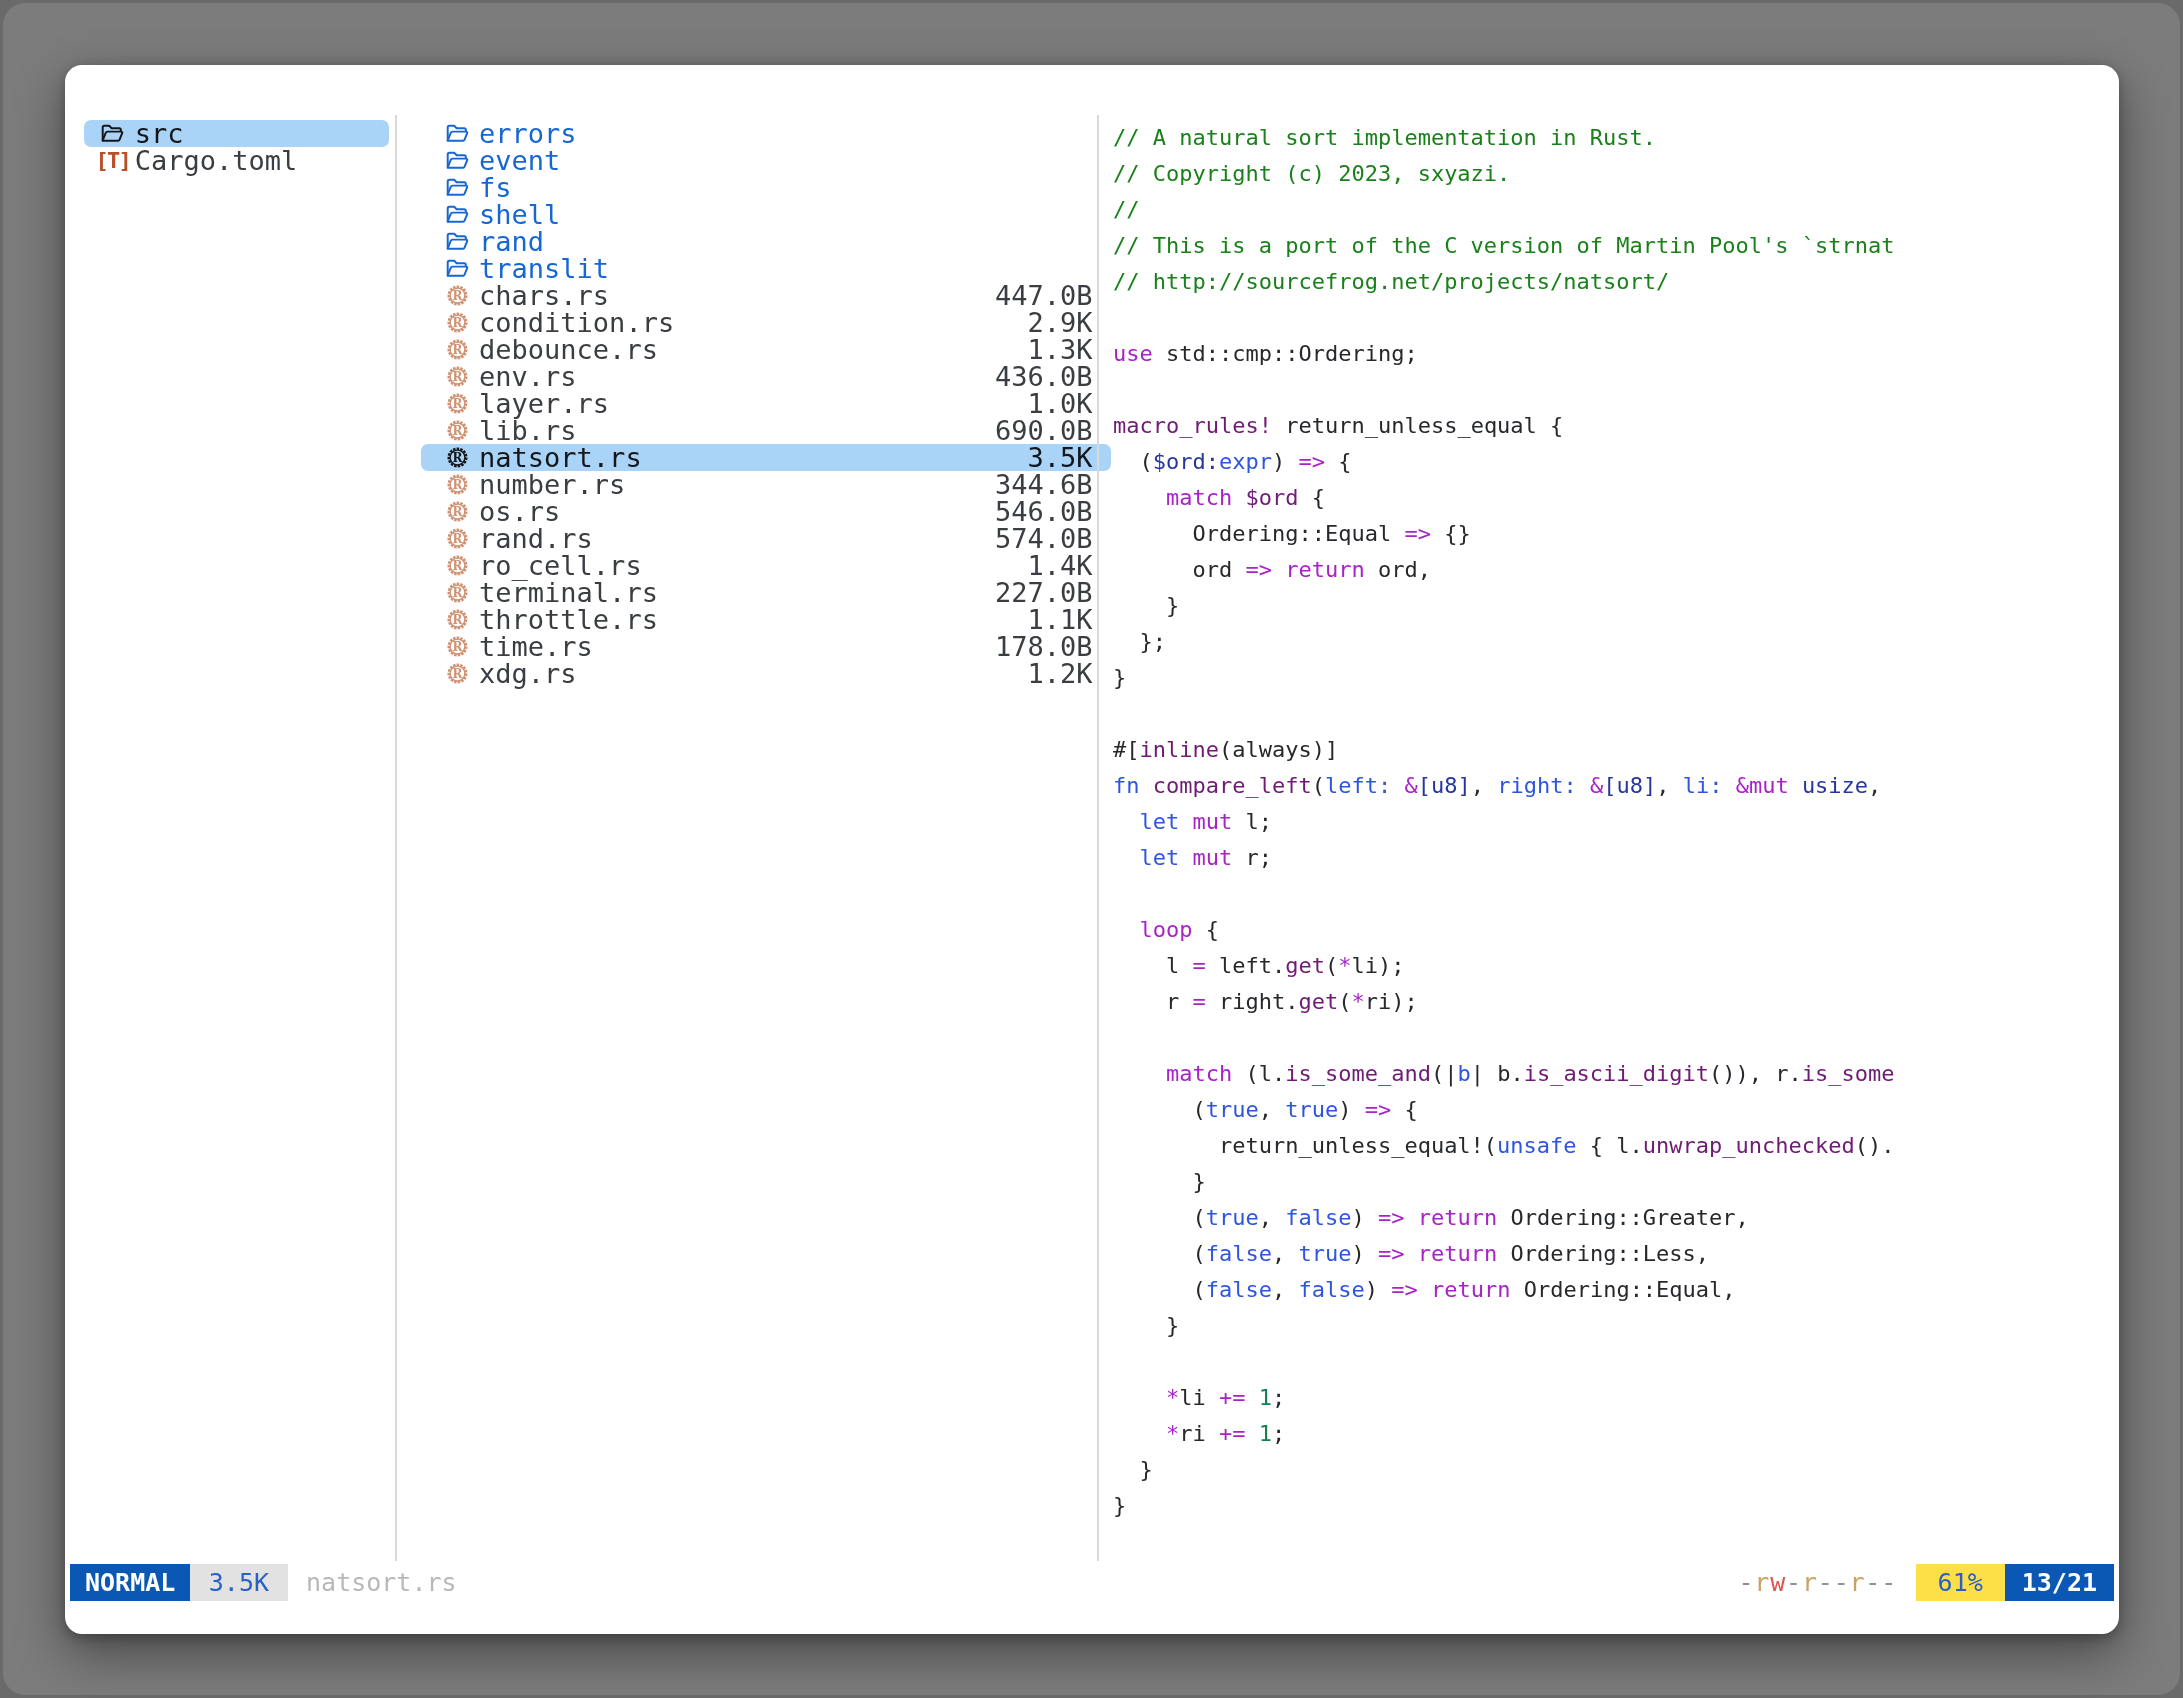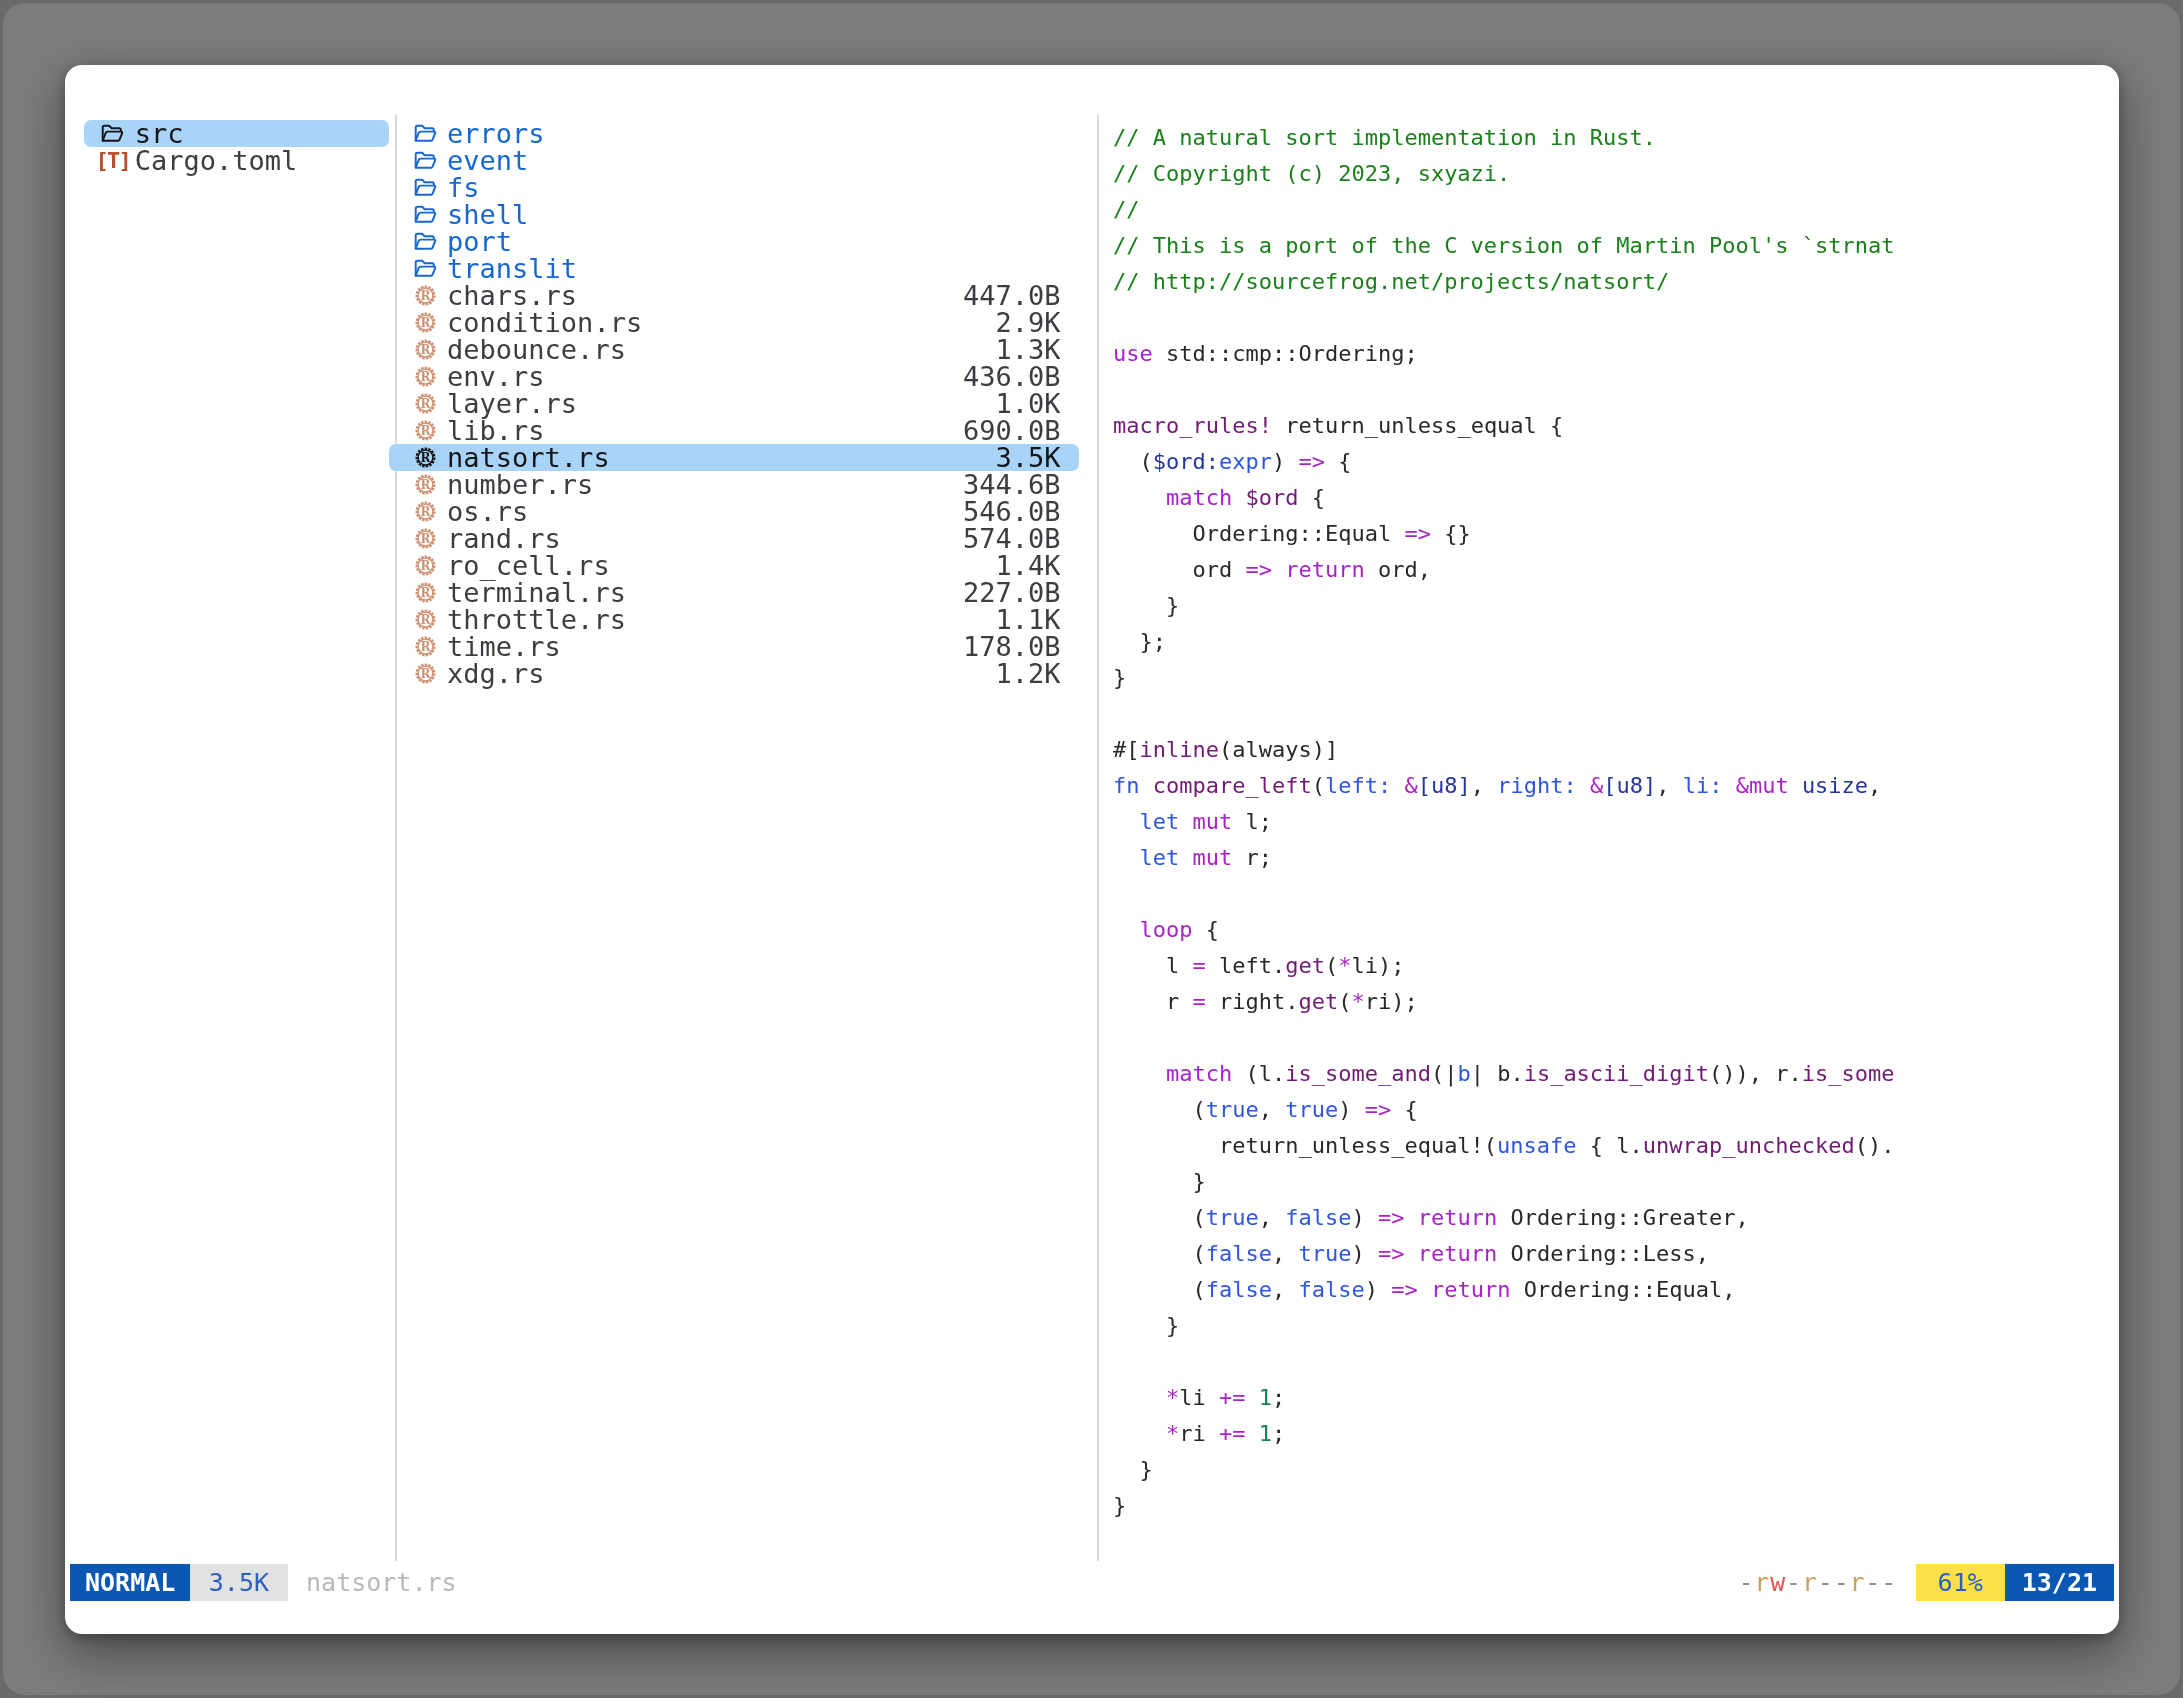--- a/index.html
+++ b/index.html
@@ -11,21 +11,21 @@
   }
   .desktop { position:absolute; inset:3.4px; border-radius:22px; background:#7c7c7c; }
   .window {
     position:absolute; left:65px; top:65px; width:2054px; height:1569px;
     background:#ffffff; border-radius:17px; overflow:hidden;
     box-shadow:0 18.5px 50px rgba(0,0,0,.42), 0 3.4px 11.7px rgba(0,0,0,.25);
   }
   
   .pane { position:absolute; top:55px; font-size:27px; }
   .pane-parent  { left:19.3px;  width:305px; }
-  .pane-current { left:324px; width:690px; }
+  .pane-current { left:356px; width:690px; }
   .divider { position:absolute; top:50px; height:1446px; width:1.7px; background:#d9d9d9; }
   .divider-1 { left:330px; }
   .divider-2 { left:1032px; }
 
   .row { height:27px; display:flex; align-items:center; padding:0 18.5px 0 15px; white-space:pre;border-radius:7px; }
   .pane-current .row { padding-left:22.7px; }
   .row.selected { background:#a9d3f7; }
   .ic { width:27px; height:27px; flex:0 0 27px; margin-right:8.4px; display:flex; align-items:center; justify-content:center; }
   .ic svg { width:25px; height:25px; display:block; }
   .ic-folder { color:#1667d2; }
@@ -97,21 +97,21 @@
             <path d="M2.6 18.6V6.2c0-.9.7-1.6 1.6-1.6h4.6l2.4 2.4h7.2c.9 0 1.6.7 1.6 1.6v1.2"></path>
             <path d="M2.6 18.6l3-7.4c.25-.6.83-1 1.48-1h13.3c.7 0 1.18.7.92 1.35l-2.5 6.3c-.24.6-.83 1-1.48 1H2.6z"></path>
           </svg></span><span class="fname name-folder">fs</span></div>
       <div class="row"><span class="ic ic-folder"><svg viewBox="0 0 24 24" fill="none" stroke="currentColor" stroke-width="1.9" stroke-linejoin="round" stroke-linecap="round">
             <path d="M2.6 18.6V6.2c0-.9.7-1.6 1.6-1.6h4.6l2.4 2.4h7.2c.9 0 1.6.7 1.6 1.6v1.2"></path>
             <path d="M2.6 18.6l3-7.4c.25-.6.83-1 1.48-1h13.3c.7 0 1.18.7.92 1.35l-2.5 6.3c-.24.6-.83 1-1.48 1H2.6z"></path>
           </svg></span><span class="fname name-folder">shell</span></div>
       <div class="row"><span class="ic ic-folder"><svg viewBox="0 0 24 24" fill="none" stroke="currentColor" stroke-width="1.9" stroke-linejoin="round" stroke-linecap="round">
             <path d="M2.6 18.6V6.2c0-.9.7-1.6 1.6-1.6h4.6l2.4 2.4h7.2c.9 0 1.6.7 1.6 1.6v1.2"></path>
             <path d="M2.6 18.6l3-7.4c.25-.6.83-1 1.48-1h13.3c.7 0 1.18.7.92 1.35l-2.5 6.3c-.24.6-.83 1-1.48 1H2.6z"></path>
-          </svg></span><span class="fname name-folder">port</span></div>
+          </svg></span><span class="fname name-folder">rand</span></div>
       <div class="row"><span class="ic ic-folder"><svg viewBox="0 0 24 24" fill="none" stroke="currentColor" stroke-width="1.9" stroke-linejoin="round" stroke-linecap="round">
             <path d="M2.6 18.6V6.2c0-.9.7-1.6 1.6-1.6h4.6l2.4 2.4h7.2c.9 0 1.6.7 1.6 1.6v1.2"></path>
             <path d="M2.6 18.6l3-7.4c.25-.6.83-1 1.48-1h13.3c.7 0 1.18.7.92 1.35l-2.5 6.3c-.24.6-.83 1-1.48 1H2.6z"></path>
           </svg></span><span class="fname name-folder">translit</span></div>
       <div class="row"><span class="ic ic-rust"><svg viewBox="0 0 24 24" style="font-size:32px">
             <circle cx="12" cy="12" r="8.4" fill="none" stroke="currentColor" stroke-width="2.4" stroke-dasharray="2.4 1.1"></circle>
             <circle cx="12" cy="12" r="7.1" fill="none" stroke="currentColor" stroke-width="1.4"></circle>
             <text x="12" y="16.2" text-anchor="middle" font-size="11.5" font-weight="bold" font-family="DejaVu Serif, serif" fill="currentColor">R</text>
           </svg></span><span class="fname name-file">chars.rs</span><span class="fsize">447.0B</span></div>
       <div class="row"><span class="ic ic-rust"><svg viewBox="0 0 24 24" style="font-size:32px">

